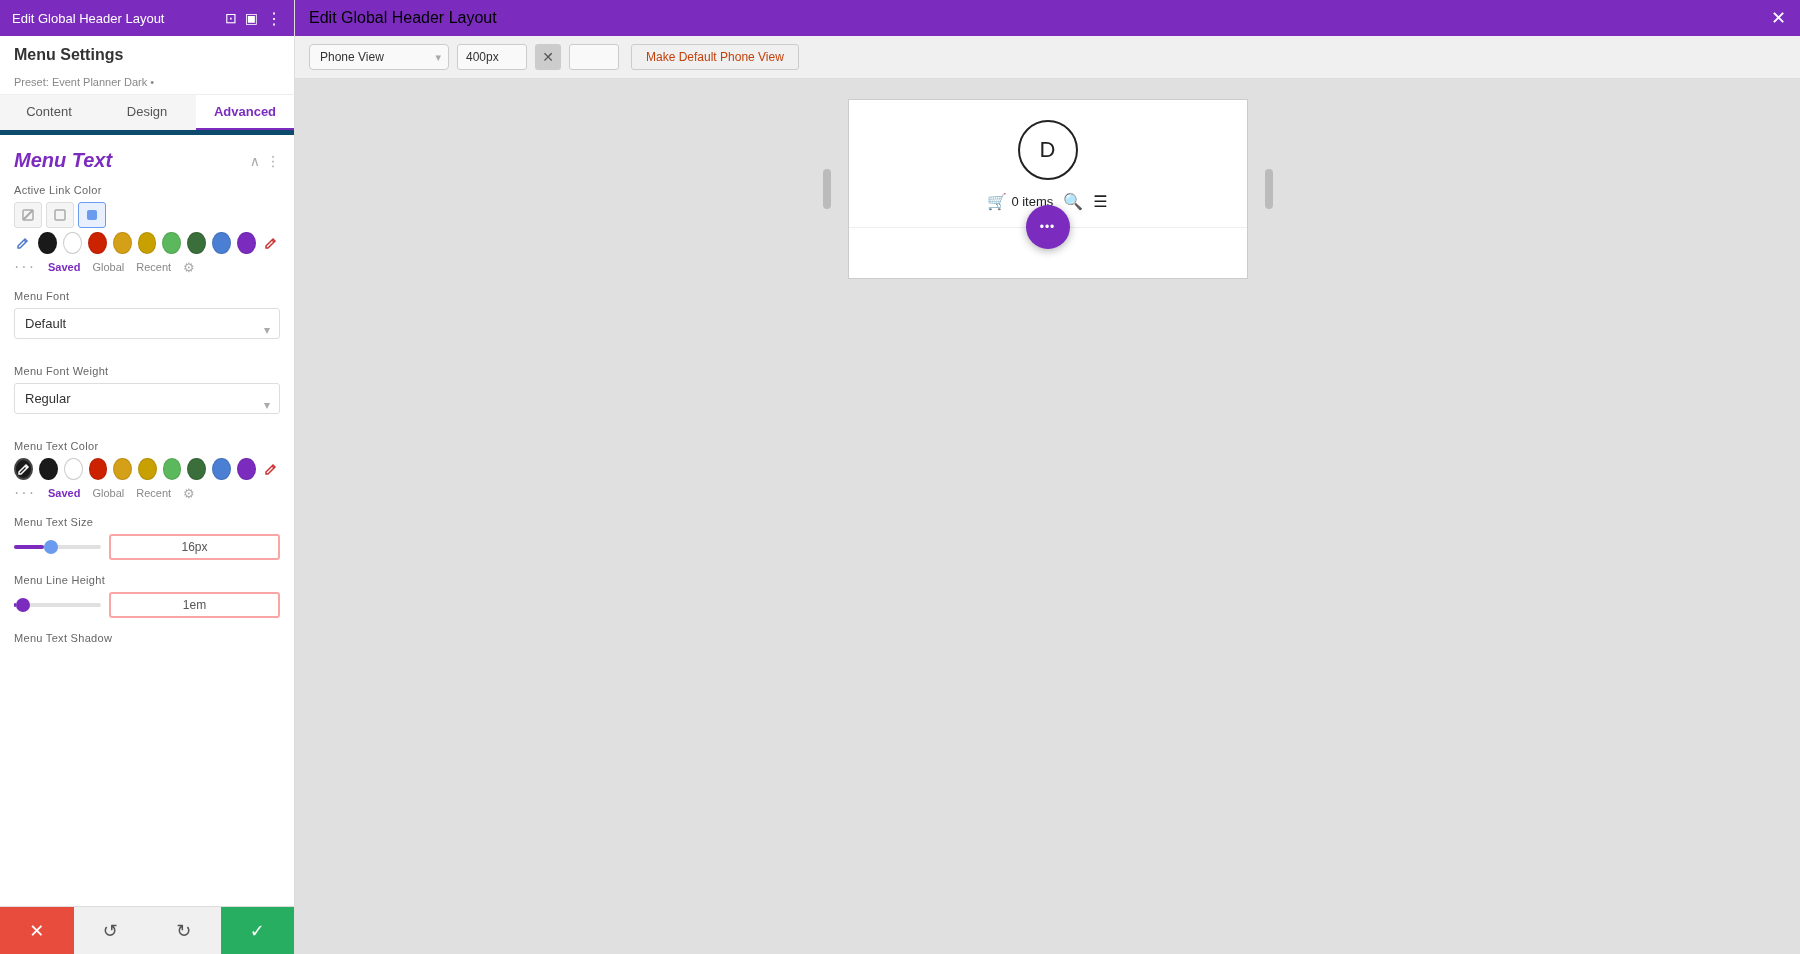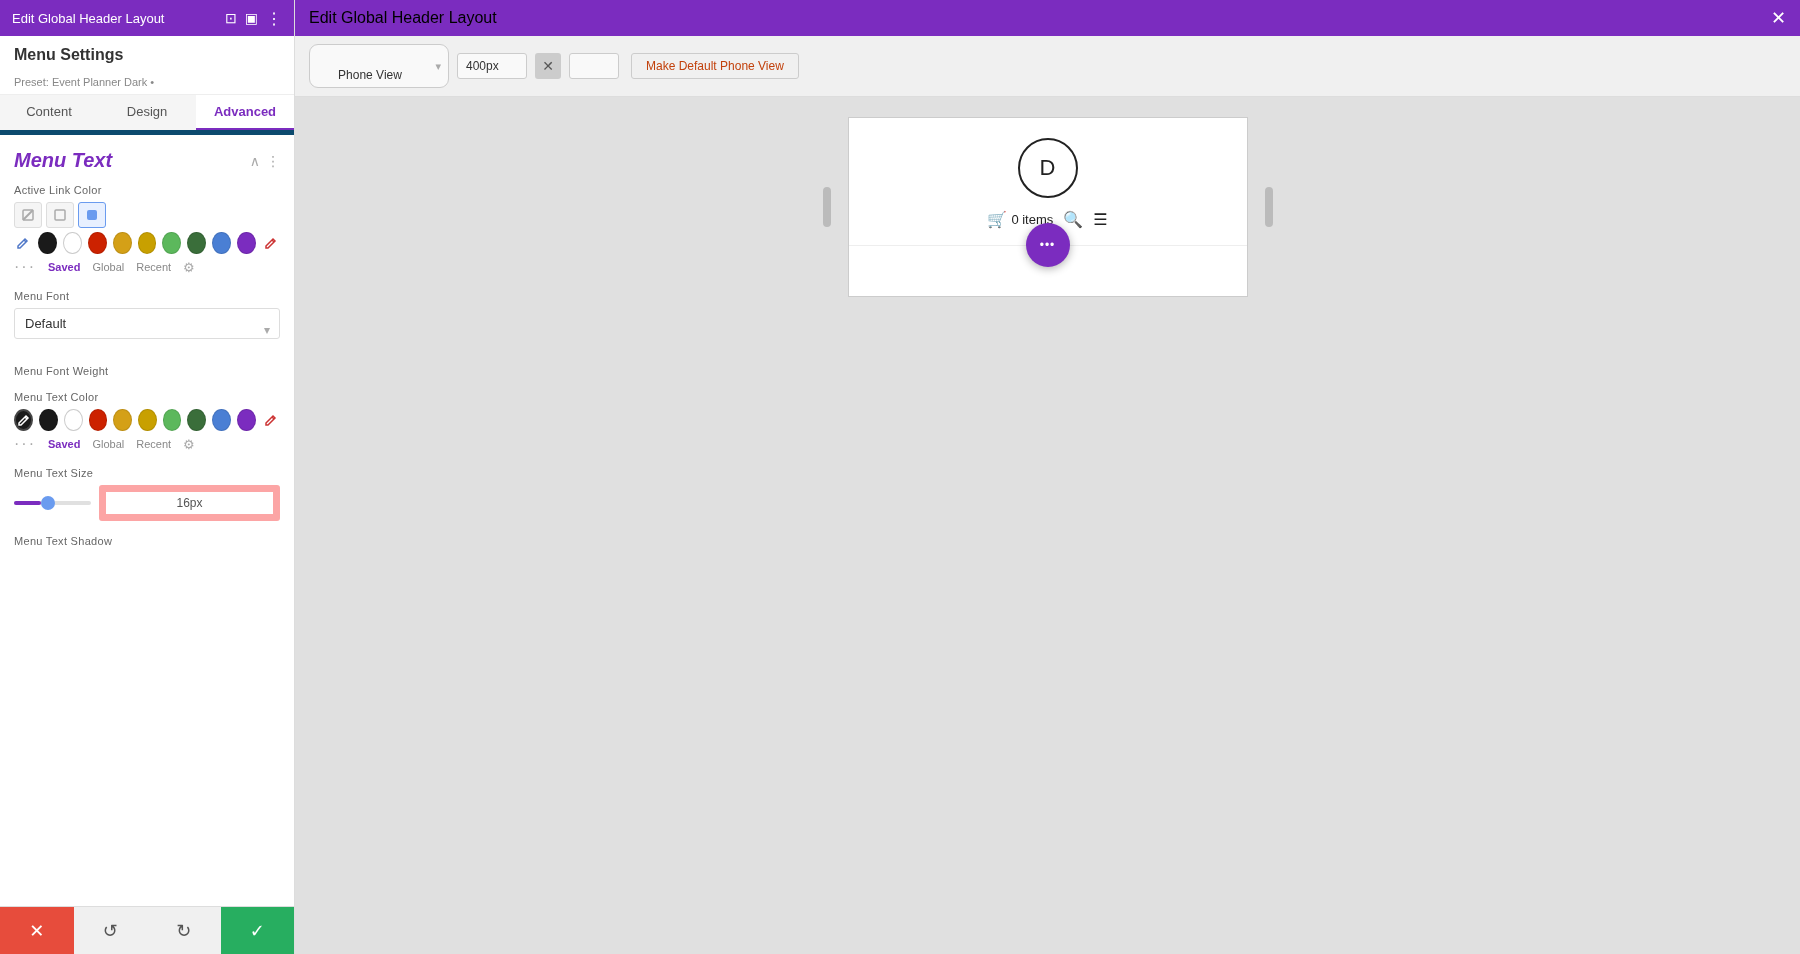--- a/index.html
+++ b/index.html
@@ -164,21 +164,21 @@
 
     .slider-row {
       display: flex;
       align-items: center;
       gap: 8px;
       margin-bottom: 12px;
     }
     .slider-wrapper { flex: 1; position: relative; height: 4px; background: #e0e0e0; border-radius: 2px; }
     .slider-fill { height: 100%; background: #7b2cbf; border-radius: 2px; }
     .slider-thumb { width: 14px; height: 14px; background: #6a9bef; border-radius: 50%; position: absolute; top: 50%; transform: translateY(-50%); cursor: pointer; }
-    .slider-value { min-width: 52px; padding: 4px 6px; border: 7px solid #fca5a5; border-radius: 3px; font-size: 12px; text-align: center; color: #555; background: #fff; }
+    .slider-value { min-width: 52px; padding: 4px 6px; border: 2px solid #fca5a5; border-radius: 3px; font-size: 12px; text-align: center; color: #555; background: #fff; }
 
     .field-group { margin-bottom: 14px; }
 
     
     .sidebar-bottom {
       display: flex;
       height: 48px;
       border-top: 1px solid #ddd;
     }
     .bottom-btn {
@@ -218,29 +218,28 @@
       background: #f0f0f0;
       padding: 8px 14px;
       display: flex;
       align-items: center;
       gap: 8px;
       border-bottom: 1px solid #ddd;
     }
     .view-select-wrapper { position: relative; }
     .view-select {
       appearance: none;
-      padding: 23px 28px 5px 10px;
+      padding: 5px 28px 5px 10px;
       border: 1px solid #ccc;
-      border-radius: 9px;
+      border-radius: 4px;
       font-size: 12px;
       background: #f9f9f9;
       color: #333;
       cursor: pointer;
       min-width: 140px;
-      text-align: center;
     }
     .view-select-wrapper::after { content: '▾'; position: absolute; right: 8px; top: 50%; transform: translateY(-50%); color: #aaa; pointer-events: none; font-size: 11px; }
     .px-input {
       padding: 5px 8px;
       border: 1px solid #ccc;
       border-radius: 3px;
       font-size: 12px;
       width: 70px;
       background: #f9f9f9;
       color: #333;
@@ -469,20 +468,25 @@
       <div class="field-label">Menu Font</div>
       <div class="select-wrapper">
         <select class="select-field">
           <option>Default</option>
         </select>
       </div>
     </div>
 
     <div class="field-group">
       <div class="field-label">Menu Font Weight</div>
+      <div class="select-wrapper">
+        <select class="select-field">
+          <option>Regular</option>
+        </select>
+      </div>
     </div>
 
 
     <div class="field-group">
       <div class="field-label">Menu Text Color</div>
       <div class="color-picker-row">
         <div class="color-pencil" style="background:#1a1a1a;border-radius:50%;width:22px;height:22px;border:2px solid #444;">
           <svg viewBox="0 0 14 14" fill="none" stroke="#fff" stroke-width="1.5">
               <path d="M2 10L9 3l2 2-7 7H2v-2z"></path>
               <path d="M8 4l2 2"></path>
@@ -518,20 +522,30 @@
       <div class="slider-row">
         <div class="slider-wrapper">
           <div class="slider-fill" style="width:35%;"></div>
           <div class="slider-thumb" style="left:35%;"></div>
         </div>
         <input class="slider-value" type="text" value="16px" style="">
       </div>
     </div>
 
 
+    <div class="field-group">
+      <div class="field-label">Menu Line Height</div>
+      <div class="slider-row">
+        <div class="slider-wrapper">
+          <div class="slider-fill" style="width:2%;"></div>
+          <div class="slider-thumb" style="left:2%;background:#7b2cbf;"></div>
+        </div>
+        <input class="slider-value" type="text" value="1em" style="">
+      </div>
+    </div>
 
     <div class="field-group">
       <div class="field-label">Menu Text Shadow</div>
     </div>
 
   </div>
 
   <div class="sidebar-bottom">
     <div class="bottom-btn cancel">✕</div>
     <div class="bottom-btn undo">↺</div>

